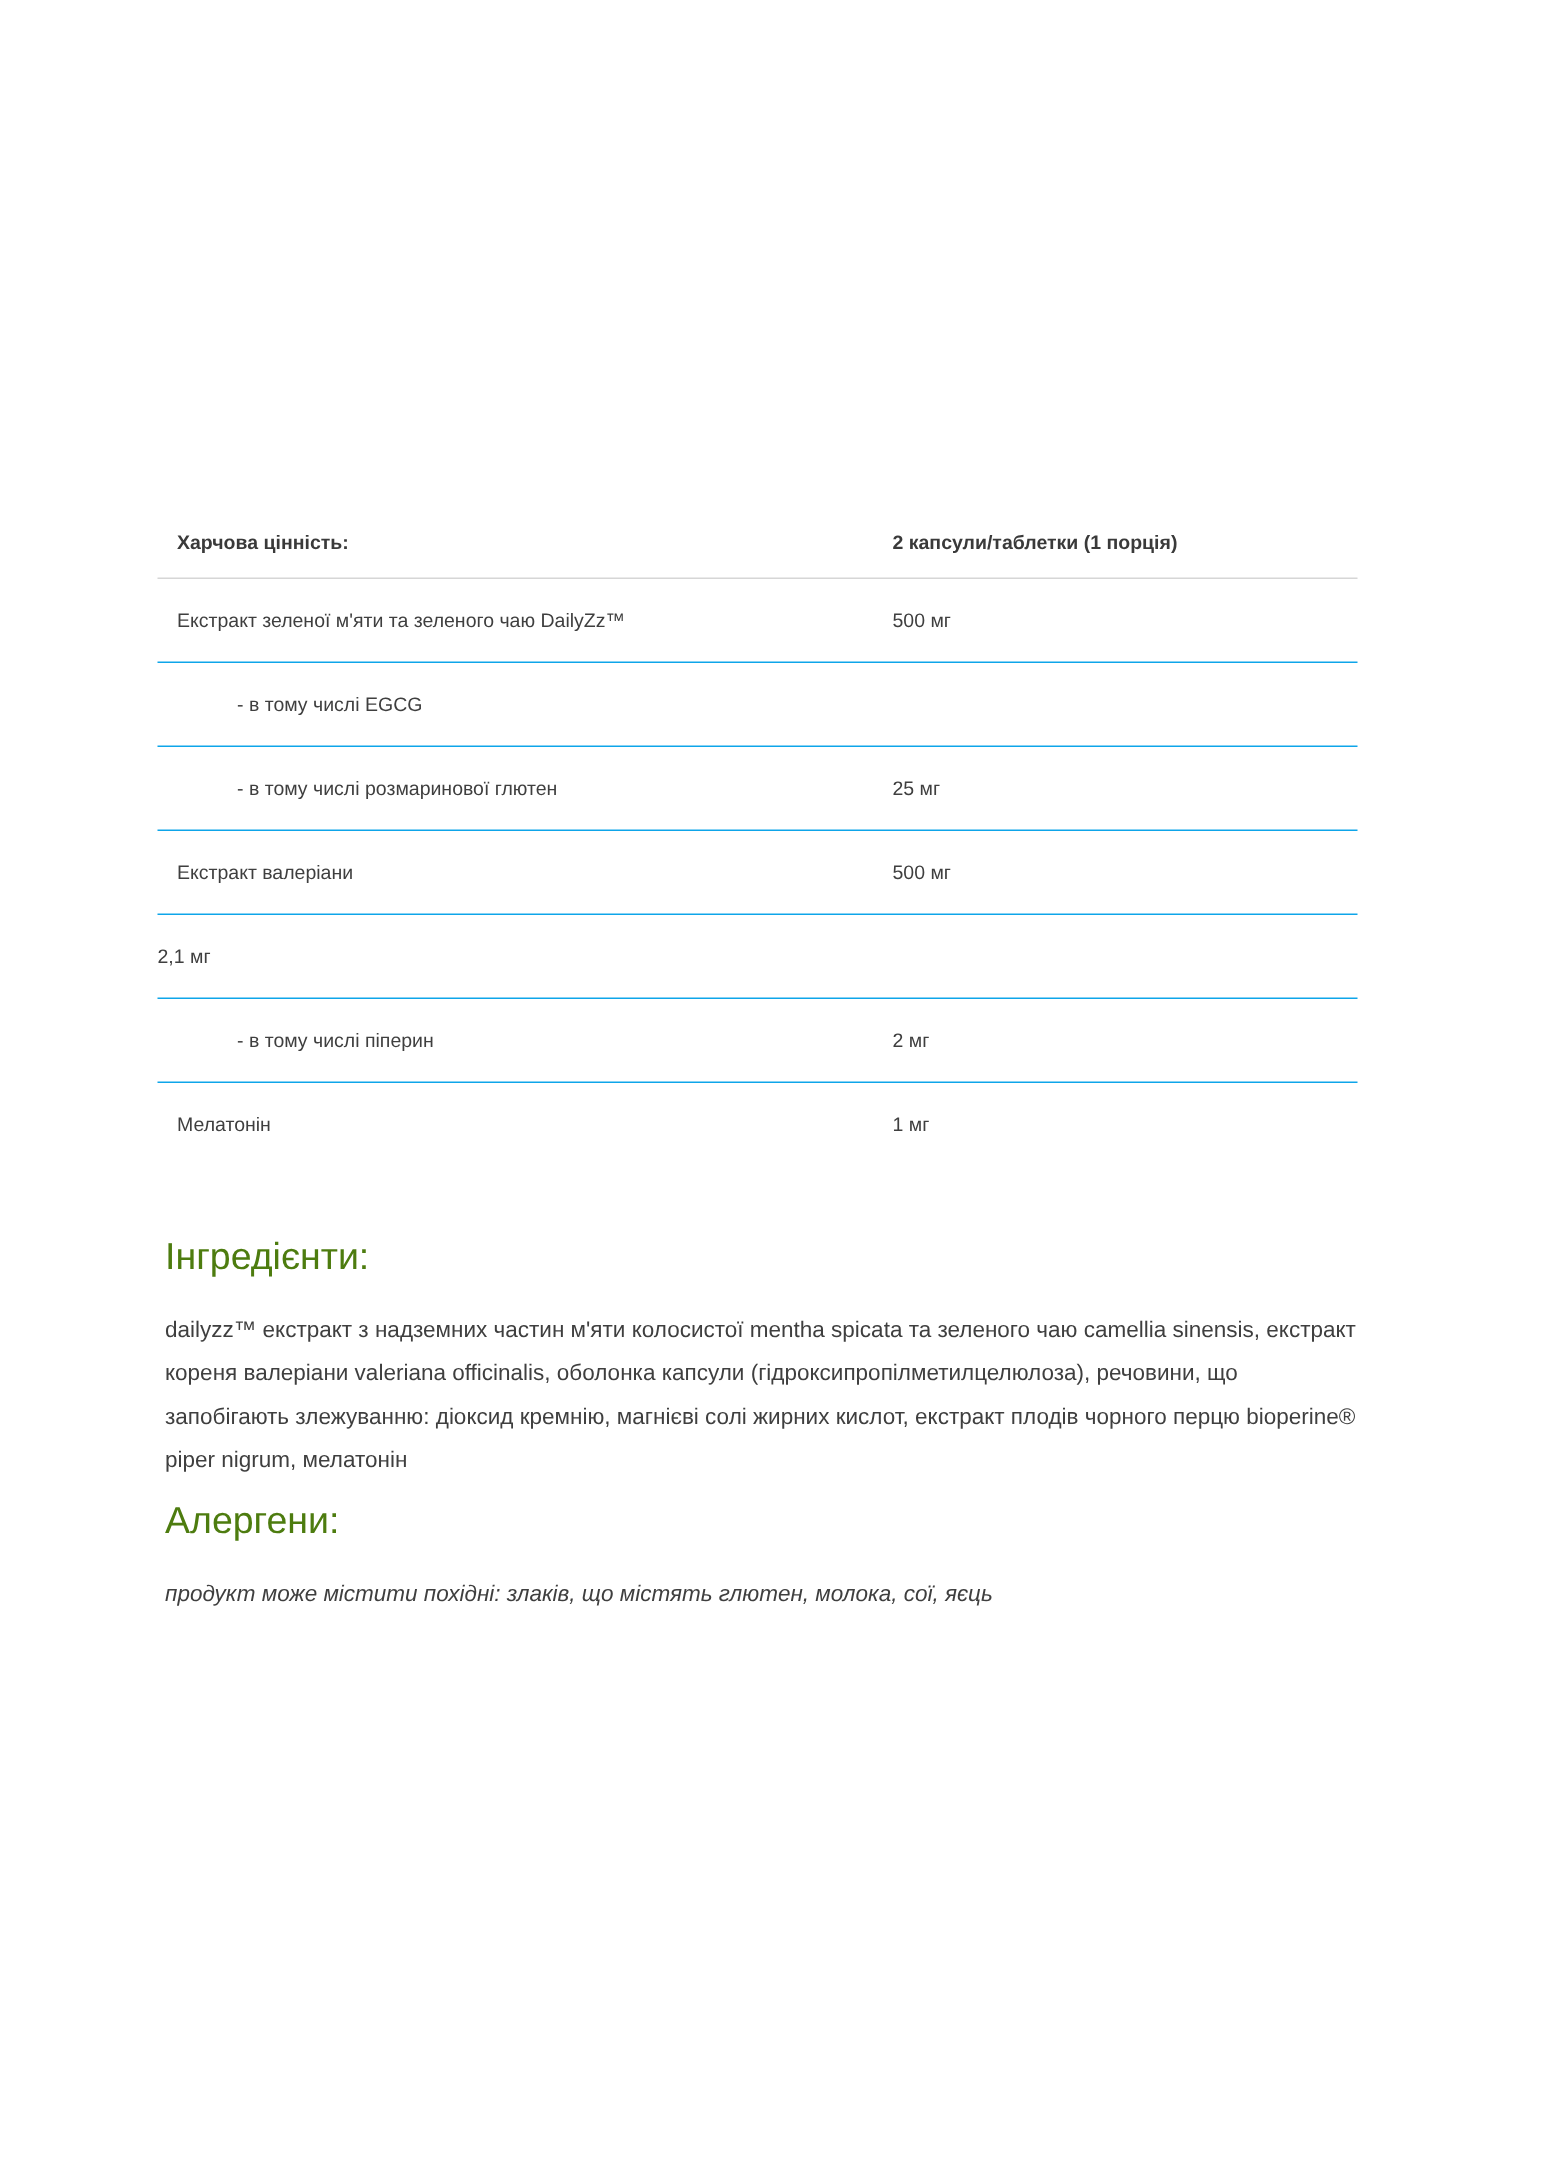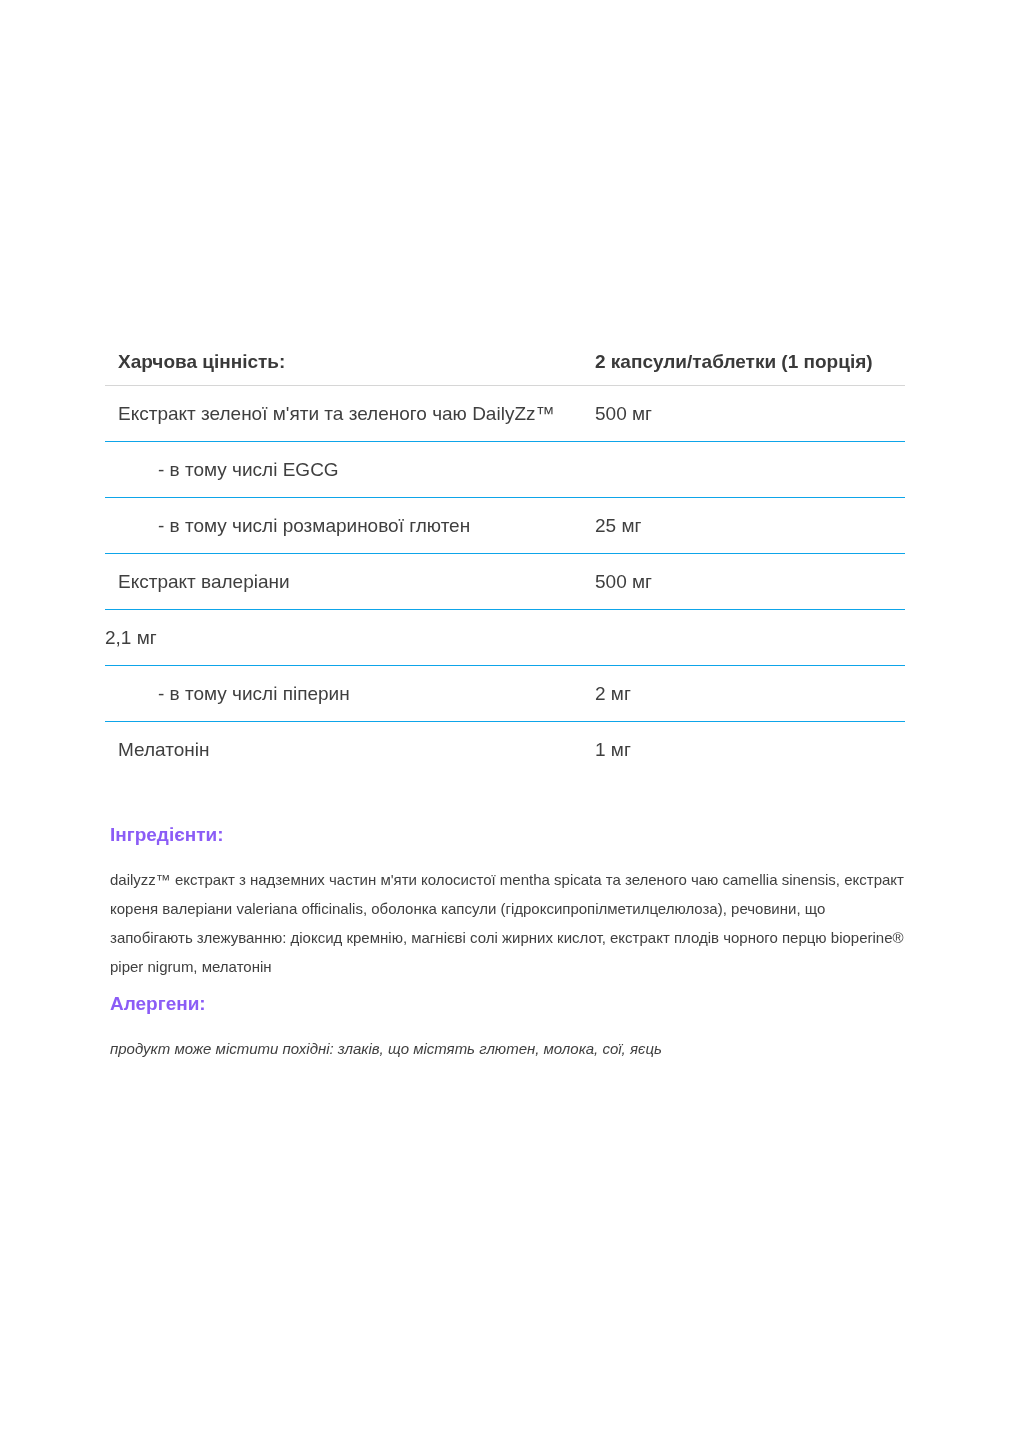--- a/index.html
+++ b/index.html
@@ -18,21 +18,21 @@
   .content {
     margin-left: 105px;
     width: 800px;
     padding-top: 338px;
     box-sizing: content-box;
   }
 
   
   .nutri-table {
     width: 100%;
-    font-size: 19px;
+    font-size: 13px;
   }
   .nutri-header {
     display: flex;
     align-items: center;
     height: 47px;
     border-bottom: 1px solid #d6d6d6;
     font-weight: bold;
     color: #3a3a3a;
   }
   .nutri-row {
@@ -52,23 +52,23 @@
   .nutri-row.indent .cell-label {
     padding-left: 53px;
   }
   .cell-value {
     flex: 1 1 auto;
   }
 
   
   .section-heading {
     margin: 47px 0 0 5px;
-    font-size: 19px;
-    font-weight: bold;
-    color: #8b5cf6;
+    font-size: 25px;
+    font-weight: normal;
+    color: #4d7c0f;
   }
   .section-text {
     margin: 19px 0 0 5px;
     width: 795px;
     font-size: 15px;
     line-height: 29px;
     color: #3f3f3f;
   }
   .allergens-text {
     font-style: italic;

